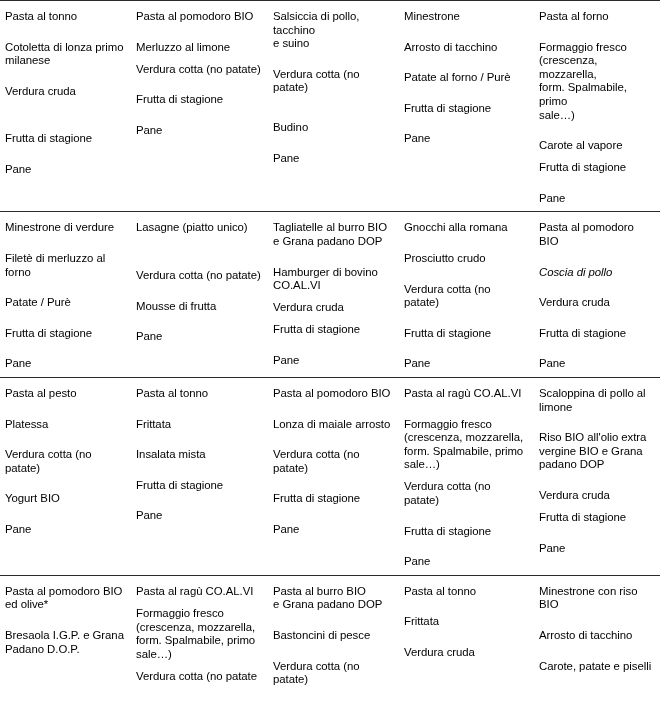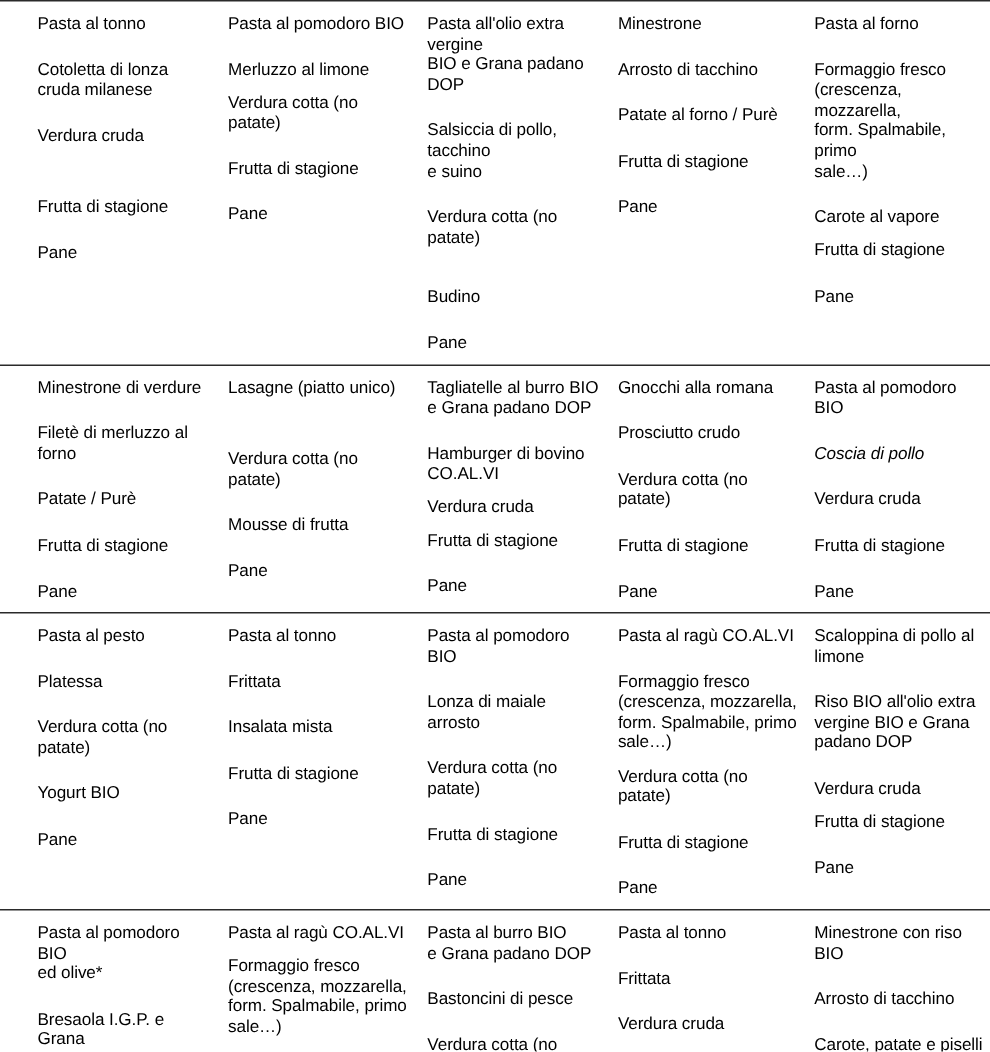--- a/index.html
+++ b/index.html
@@ -15,21 +15,20 @@
     color: #000000;
   }
   .menu-table {
     width: 660px;
     position: relative;
   }
   .row {
     display: flex;
     border-top: 1px solid #2a2a2a;
     box-sizing: border-box;
-    padding-left: 20px;
   }
   .row.first {
     border-top: 1px solid #2a2a2a;
   }
   .cell {
     box-sizing: border-box;
     padding: 0;
     position: relative;
   }
   
@@ -53,35 +52,33 @@
   .row-3 { padding-top: 9px; padding-bottom: 6px; }
   .row-4 { padding-top: 9px; padding-bottom: 0px; }
 </style>
 </head>
 <body>
 
 <div class="menu-table">
     <div class="row row-1 first">
       <div class="cell c0">
         <div class="item" style="margin-bottom: 17px;">Pasta al tonno</div>
-        <div class="item" style="margin-bottom: 17px;">Cotoletta di lonza cruda milanese</div>
+        <div class="item" style="margin-bottom: 17px;">Cotoletta di lonza primo milanese</div>
         <div class="item" style="margin-bottom: 34px;">Verdura cruda</div>
         <div class="item" style="margin-bottom: 17px;">Frutta di stagione</div>
         <div class="item" style="margin-bottom: 0px;">Pane</div>
       </div>
       <div class="cell c1">
         <div class="item" style="margin-bottom: 17px;">Pasta al pomodoro BIO</div>
         <div class="item" style="">Merluzzo al limone</div>
         <div class="item" style="margin-bottom: 17px;">Verdura cotta (no patate)</div>
         <div class="item" style="margin-bottom: 17px;">Frutta di stagione</div>
         <div class="item" style="margin-bottom: 0px;">Pane</div>
       </div>
       <div class="cell c2">
-        <div class="item" style="margin-bottom: 17px;">Pasta all'olio extra vergine
-BIO e Grana padano DOP</div>
         <div class="item" style="margin-bottom: 17px;">Salsiccia di pollo, tacchino
 e suino</div>
         <div class="item" style="margin-bottom: 26px;">Verdura cotta (no patate)</div>
         <div class="item" style="margin-bottom: 17px;">Budino</div>
         <div class="item" style="margin-bottom: 0px;">Pane</div>
       </div>
       <div class="cell c3">
         <div class="item" style="margin-bottom: 17px;">Minestrone</div>
         <div class="item" style="margin-bottom: 17px;">Arrosto di tacchino</div>
         <div class="item" style="margin-bottom: 17px;">Patate al forno / Purè</div>

